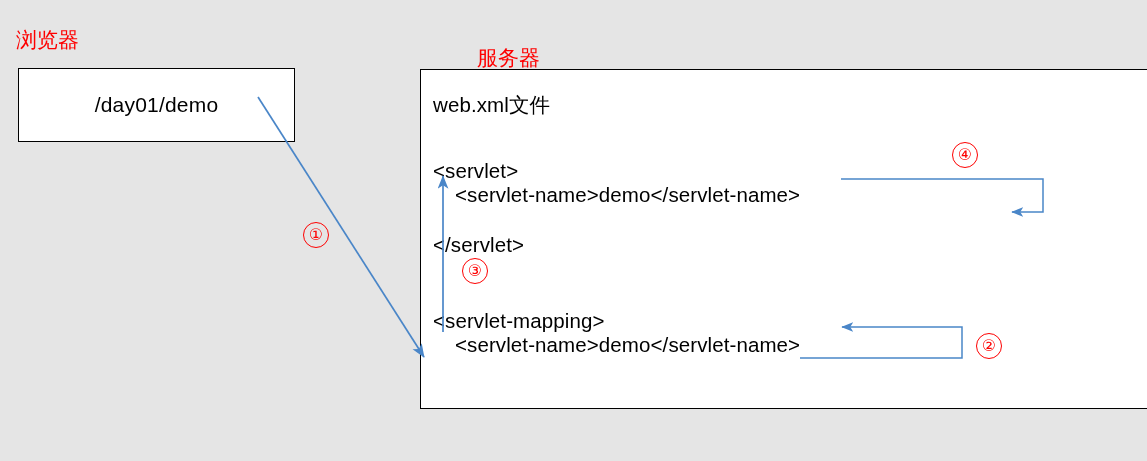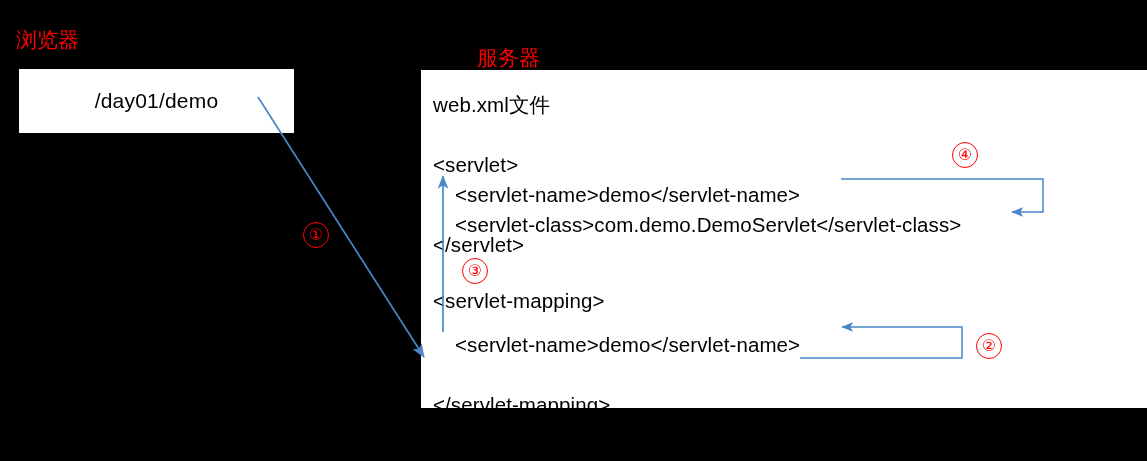--- a/index.html
+++ b/index.html
@@ -4,21 +4,21 @@
 <style>
   html, body {
     margin: 0;
     padding: 0;
     background: #ffffff;
   }
   #canvas {
     position: relative;
     width: 1147px;
     height: 461px;
-    background: #000000;
+    background: #e5e5e5;
     font-family: "Liberation Sans", "DejaVu Sans", sans-serif;
     overflow: hidden;
   }
 
   
   .section-title {
     position: absolute;
     color: #fe0000;
     font-size: 21px;
     line-height: 1;
@@ -31,21 +31,21 @@
   .panel {
     position: absolute;
     border: 1.6px solid #000000;
     background: #ffffff;
     box-sizing: border-box;
   }
   #browser-box {
     left: 18px;
     top: 68px;
     width: 277px;
-    height: 66px;
+    height: 74px;
   }
   #browser-url {
     position: absolute;
     left: 0;
     top: 0;
     width: 100%;
     height: 100%;
     display: flex;
     align-items: center;
     justify-content: center;
@@ -117,27 +117,25 @@
 
   <div class="section-title" id="server-title">服务器</div>
 
   <div class="panel" id="browser-box">
     <div id="browser-url">/day01/demo</div>
   </div>
 
   <div class="panel" id="server-box">
     <div id="xml-lines">
       <div class="xml-line" style="top:20px">web.xml文件</div>
-      <div class="xml-line" style="top:80px">&lt;servlet&gt;</div>
+      <div class="xml-line" style="top:86px">&lt;servlet&gt;</div>
       <div class="xml-line indent" style="top:110px">&lt;servlet-name&gt;demo&lt;/servlet-name&gt;</div>
-      <div class="xml-line indent" style="top:140px">&lt;servlet-class&gt;com.demo.DemoServlet&lt;/servlet-class&gt;</div>
       <div class="xml-line" style="top:160px">&lt;/servlet&gt;</div>
-      <div class="xml-line" style="top:216px">&lt;servlet-mapping&gt;</div>
+      <div class="xml-line" style="top:236px">&lt;servlet-mapping&gt;</div>
       <div class="xml-line indent" style="top:260px">&lt;servlet-name&gt;demo&lt;/servlet-name&gt;</div>
-      <div class="xml-line" style="top:320px">&lt;/servlet-mapping&gt;</div>
     </div>
   </div>
 
   <svg id="connectors" viewBox="0 0 1147 461" xmlns="http://www.w3.org/2000/svg">
     <defs>
       <marker id="arrow-blue" markerWidth="9" markerHeight="9" refX="7.5" refY="3.2" orient="auto" markerUnits="strokeWidth">
         <path d="M0,0 L8,3.2 L0,6.4 L2,3.2 z" fill="#4A86C8"></path>
       </marker>
     </defs>
 

